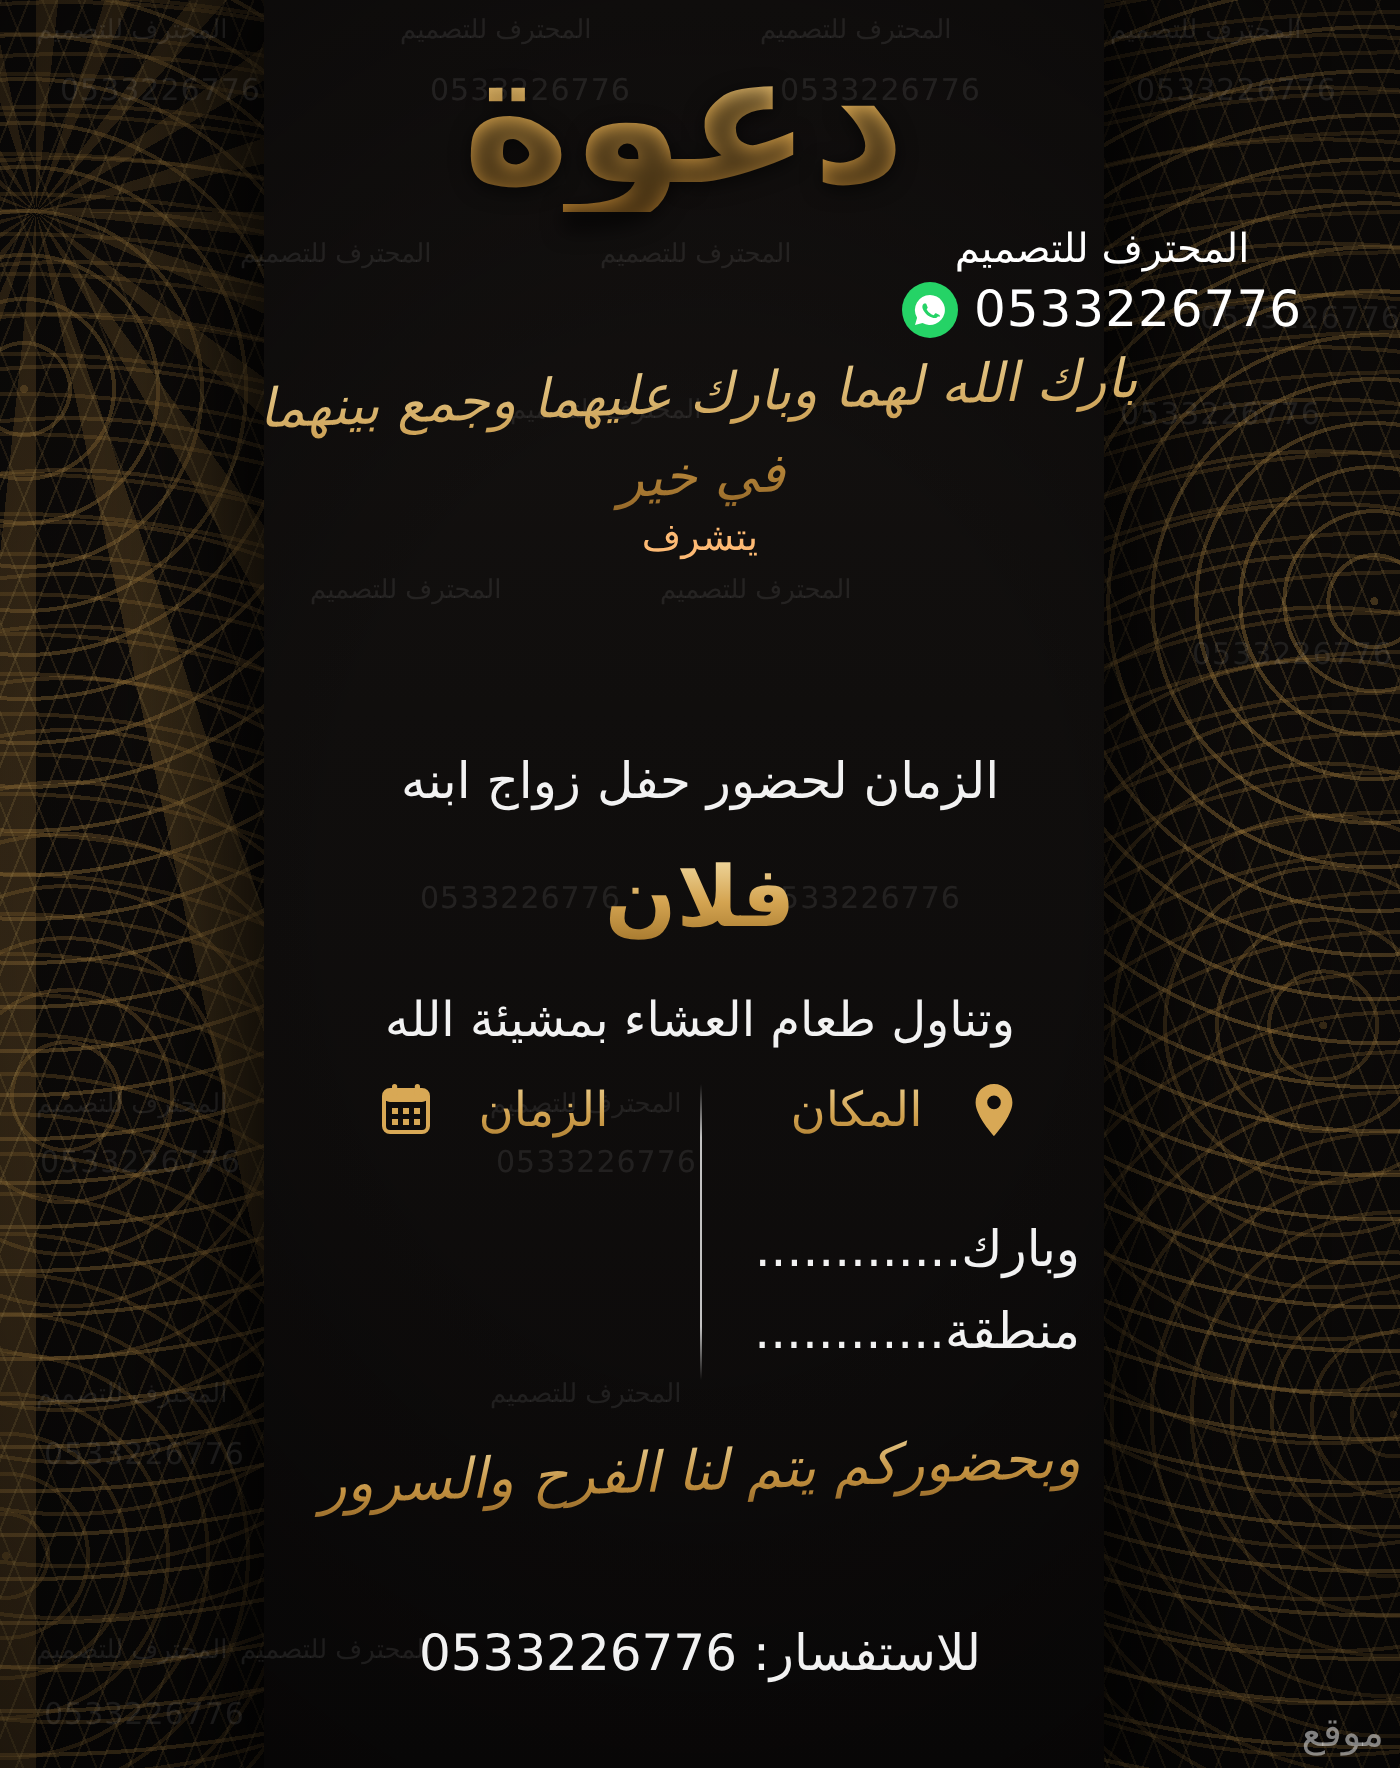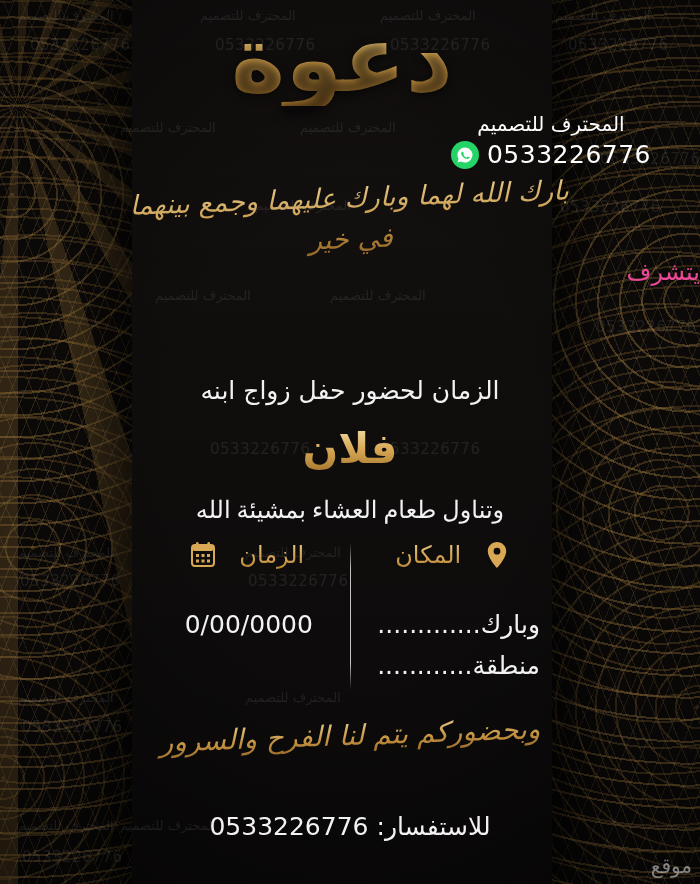--- a/index.html
+++ b/index.html
@@ -130,23 +130,22 @@
     -webkit-background-clip: text;
     background-clip: text;
     -webkit-text-fill-color: transparent;
     font-style: italic;
     transform: rotate(-2deg);
   }
 
   .line-1 {
     position: absolute;
     top: 258px; left: 0; right: 0;
-    font-size: 24px;
-    color: #ec4899;
-    text-align: right;
+    font-size: 19px;
+    color: #fdba74;
   }
   .line-2 {
     position: absolute;
     top: 312px; left: 0; right: 0;
     font-size: 28px;
     font-weight: bold;
     color: #d8a855;
     background: linear-gradient(180deg, #f0d79c 0%, #cf9f4c 60%, #a3762c 100%);
     -webkit-background-clip: text;
     background-clip: text;
@@ -167,21 +166,20 @@
     background: linear-gradient(180deg, #f6e3af 0%, #d4a451 55%, #a3762c 100%);
     -webkit-background-clip: text;
     background-clip: text;
     -webkit-text-fill-color: transparent;
   }
   .line-4 {
     position: absolute;
     top: 496px; left: 0; right: 0;
     font-size: 24px;
     color: #f2f2f2;
-    font-family: Liberation Serif, serif;
   }
 
   
   .details {
     position: absolute;
     top: 536px;
     left: 150px;
     width: 400px;
     height: 160px;
     display: flex;
@@ -400,21 +398,20 @@
               <rect x="5" y="12" width="3" height="3" fill="#d8a855"></rect>
               <rect x="10.5" y="12" width="3" height="3" fill="#d8a855"></rect>
               <rect x="16" y="12" width="3" height="3" fill="#d8a855"></rect>
               <rect x="5" y="17.5" width="3" height="3" fill="#d8a855"></rect>
               <rect x="10.5" y="17.5" width="3" height="3" fill="#d8a855"></rect>
               <rect x="16" y="17.5" width="3" height="3" fill="#d8a855"></rect>
             </svg>
           </span>
         </div>
         <div class="col-lines">
-          <div>0/00/0000</div>
         </div>
       </div>
 
     </div>
 
     <div class="closing">وبحضوركم يتم لنا الفرح والسرور</div>
 
     <div class="inquiry">
       <span>للاستفسار:</span>
       <span class="num">0533226776</span>

